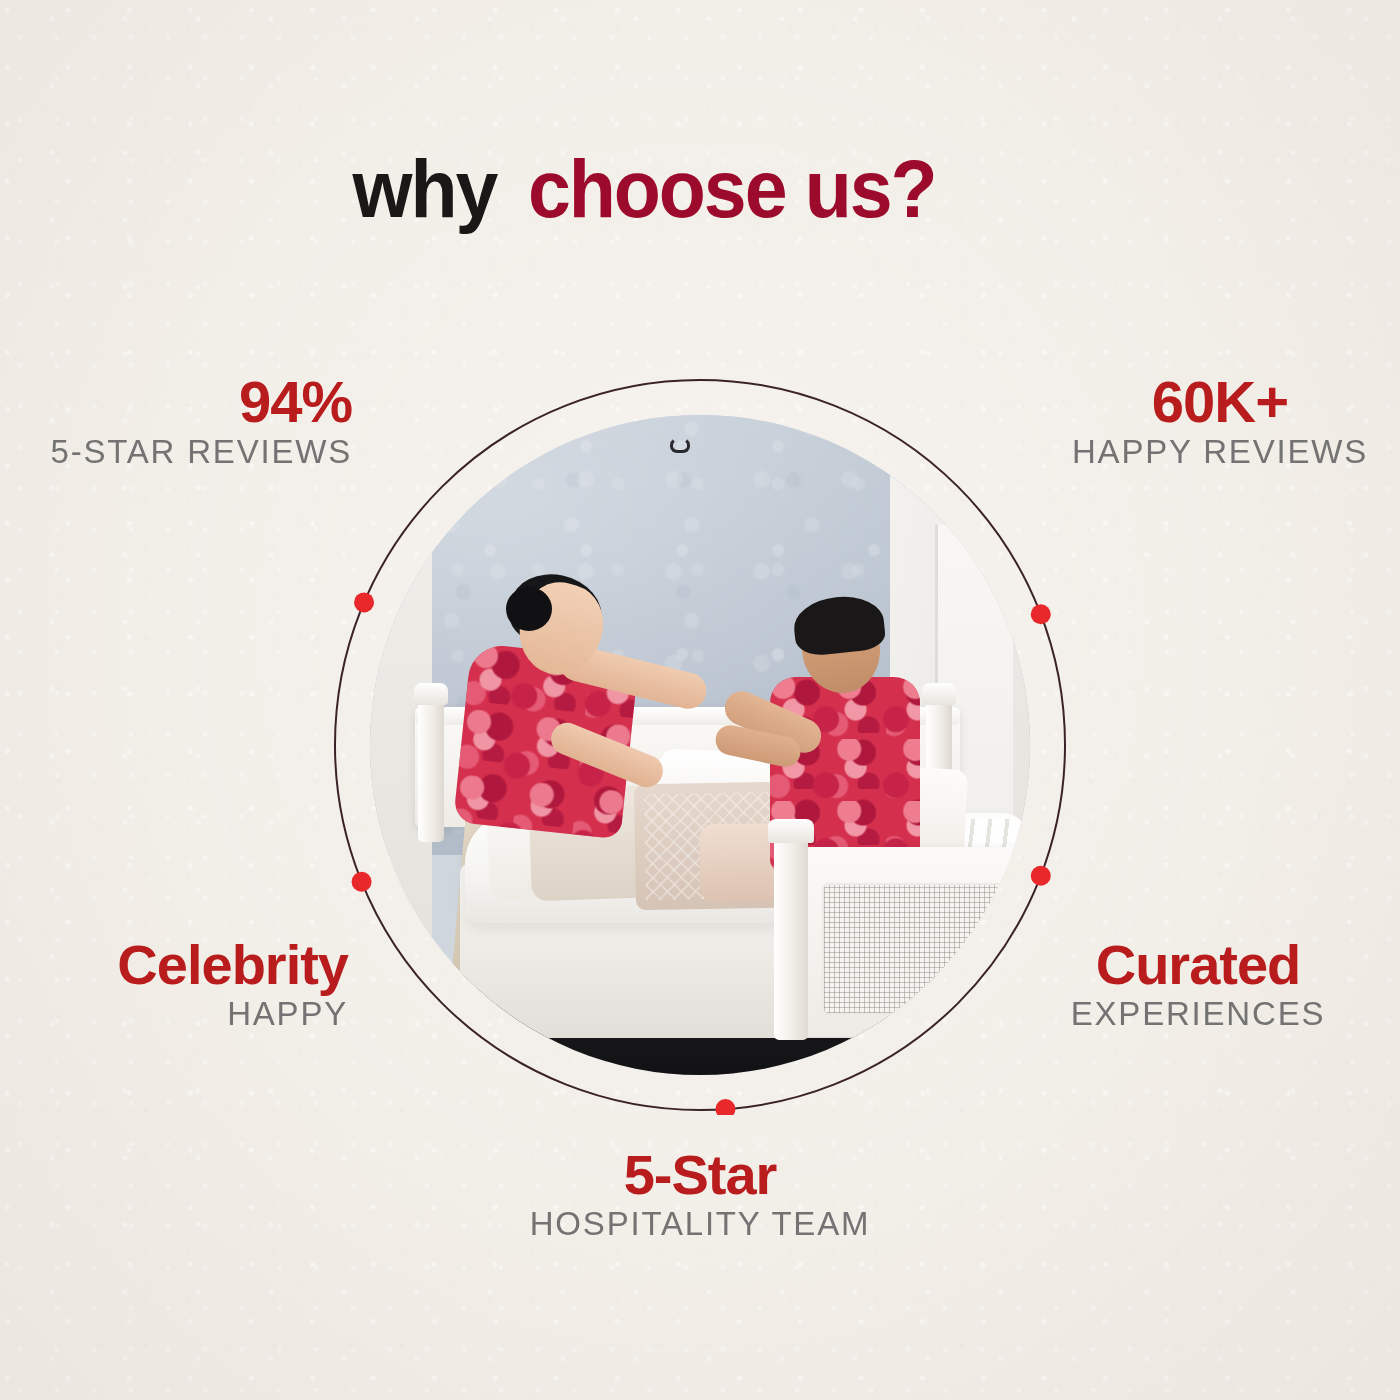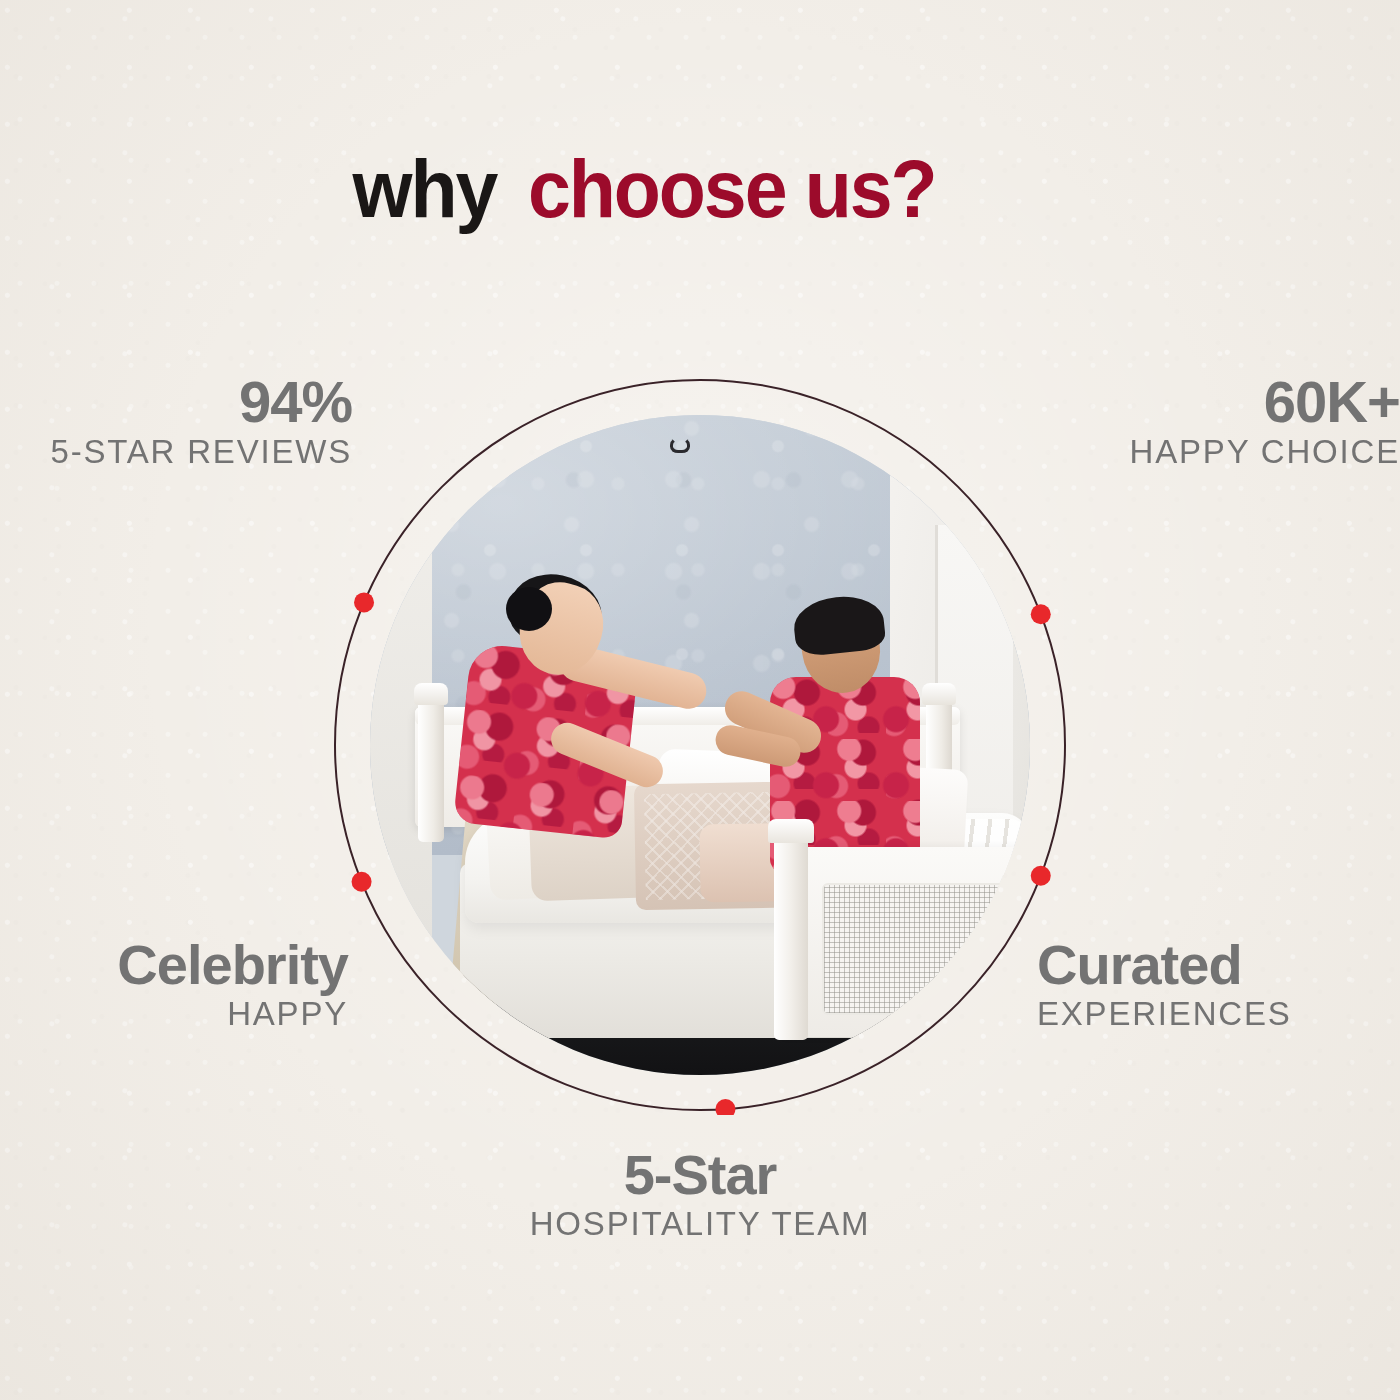--- a/index.html
+++ b/index.html
@@ -350,33 +350,33 @@
   #m-hair{
     left:424px; top:182px; width:90px; height:56px;
     background:#1a1718;
     border-radius:50% 50% 28% 32%;
     transform:rotate(-6deg);
   }
 
   
   .stat{ position:absolute; z-index:7; }
   .stat .big{
-    font-size:58px; font-weight:700; color:#737373;
+    font-size:58px; font-weight:700; color:#b91c1c;
     line-height:1.02; letter-spacing:-1px;
     white-space:nowrap;
   }
   .stat .sub{
     font-size:33px; color:#737373; font-weight:400;
     letter-spacing:1.8px; line-height:1.25;
     white-space:nowrap;
   }
   #stat-reviews { top:372px;  left:0;    width:352px; text-align:right; }
-  #stat-guests  { top:372px;  left:1040px; width:360px; text-align:right; }
+  #stat-guests  { top:372px;  left:1040px; width:360px; text-align:center; }
   #stat-celebrity{ top:936px; left:0;    width:348px; text-align:right; }
-  #stat-curated { top:936px;  left:1037px; width:364px; text-align:left; }
+  #stat-curated { top:936px;  left:1016px; width:364px; text-align:center; }
   #stat-hospitality{ top:1146px; left:0; width:1400px; text-align:center; }
 
   #stat-celebrity .big, #stat-curated .big, #stat-hospitality .big{ font-size:56px; }
 </style>
 </head>
 <body style="background: rgb(242, 238, 232);">
 
 <div id="paper-texture"></div>
 
 <div id="title-block">
@@ -447,21 +447,21 @@
   </svg>
 </div>
 
 <div class="stat" id="stat-reviews">
   <div class="big">94%</div>
   <div class="sub">5-STAR REVIEWS</div>
 </div>
 
 <div class="stat" id="stat-guests">
   <div class="big">60K+</div>
-  <div class="sub">HAPPY CHOICE</div>
+  <div class="sub">HAPPY REVIEWS</div>
 </div>
 
 <div class="stat" id="stat-celebrity">
   <div class="big">Celebrity</div>
   <div class="sub">HAPPY</div>
 </div>
 
 <div class="stat" id="stat-curated">
   <div class="big">Curated</div>
   <div class="sub">EXPERIENCES</div>

